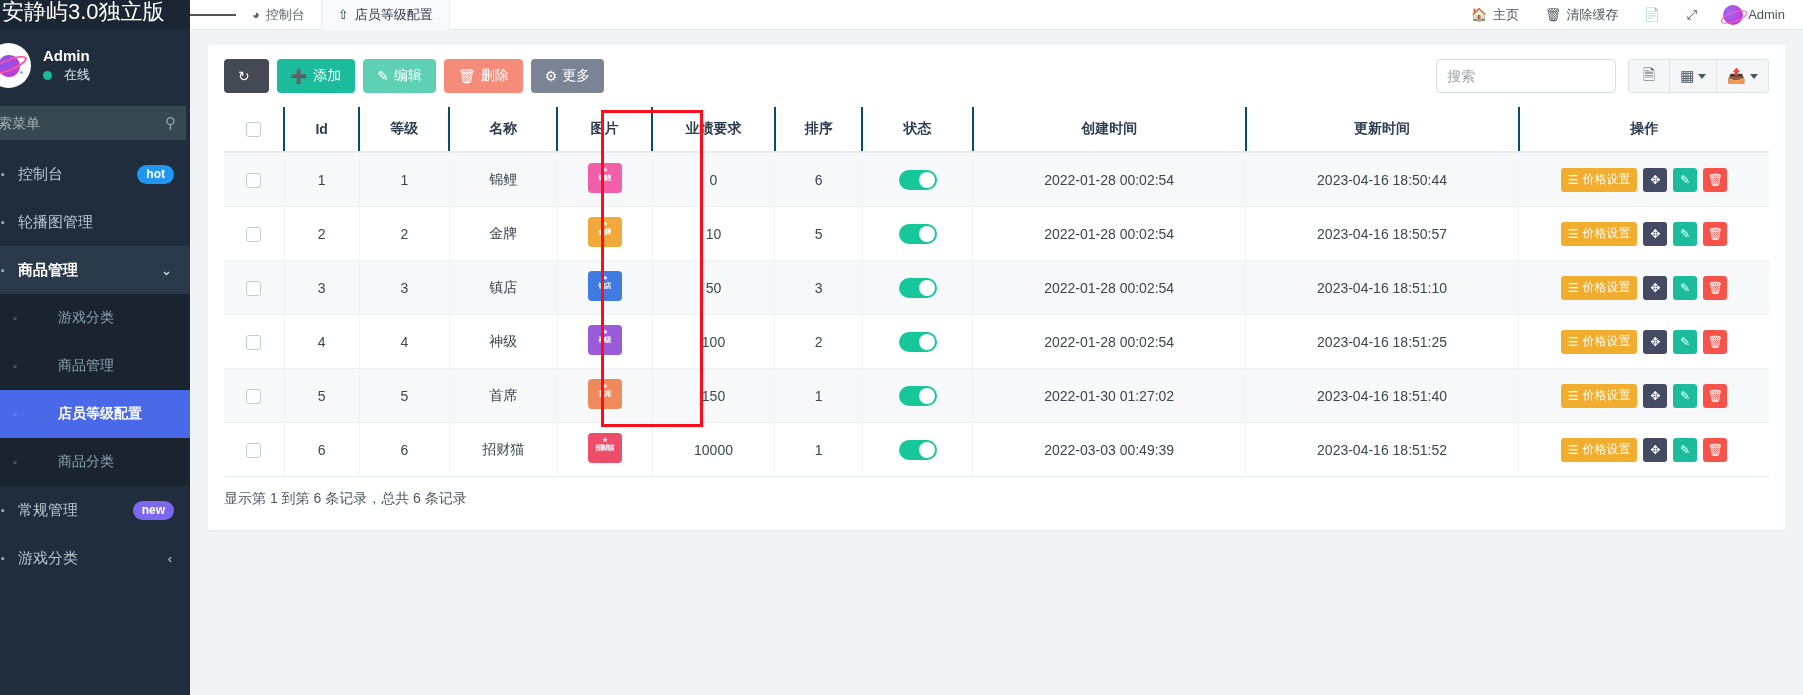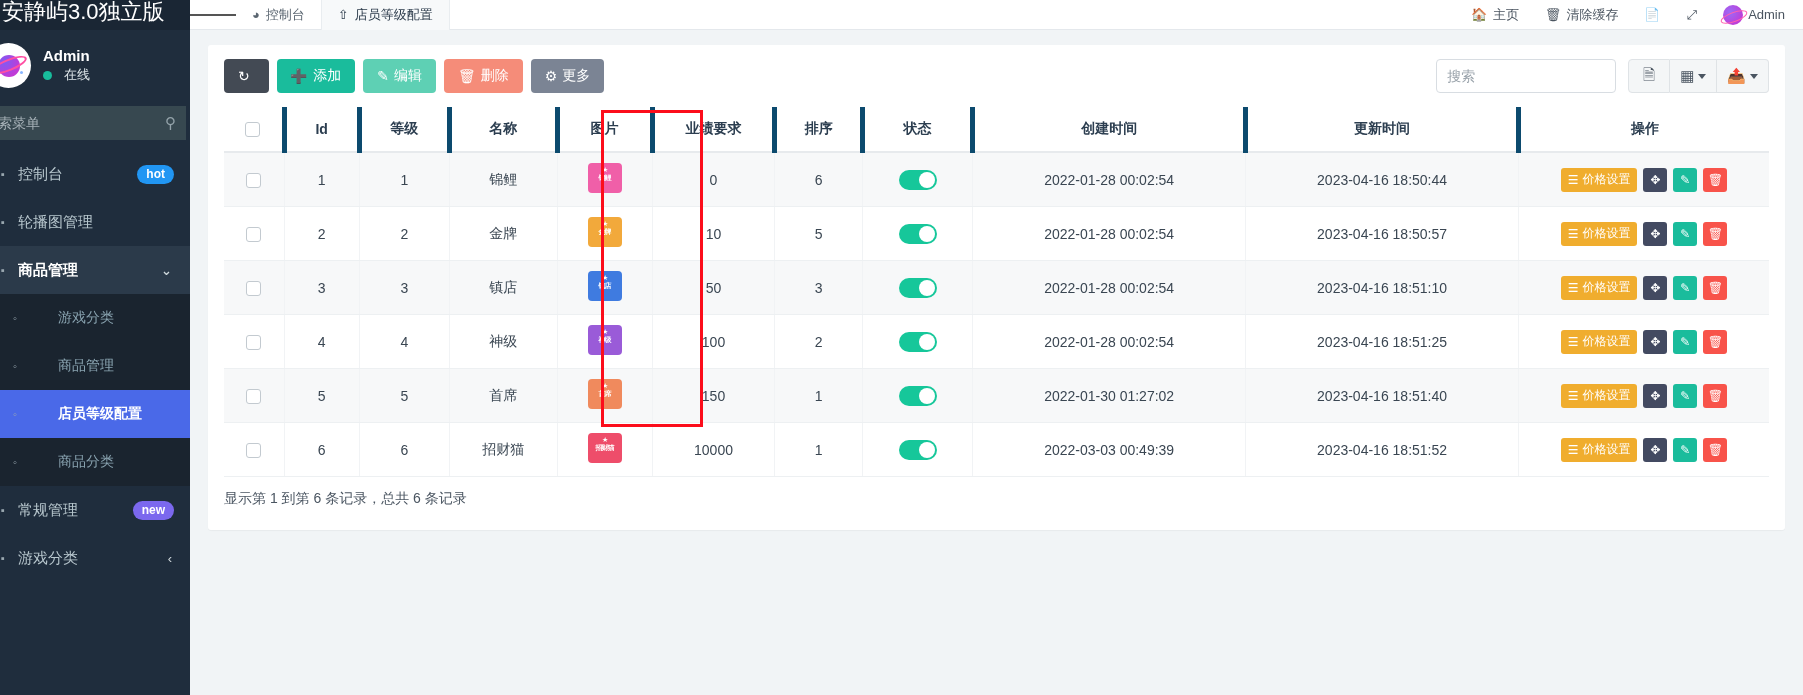--- a/index.html
+++ b/index.html
@@ -167,21 +167,21 @@
   }
   .icon-btn:first-child { border-radius:4px 0 0 4px;}
   .icon-btn:last-child  { border-radius:0 4px 4px 0;}
   .icon-btn + .icon-btn { border-left:none; }
   .caret { border-left:4px solid transparent; border-right:4px solid transparent; border-top:5px solid #4a5561; display:inline-block;}
 
   
   table { width:100%; border-collapse: collapse; margin-top: 14px; table-layout: fixed;}
   thead th {
     font-size:14px; color:#2c3e50; font-weight:bold; text-align:center;
-    padding: 13px 4px; border-bottom:2px solid #e7eaed; border-right:5px solid #0c4a6e;
+    padding: 13px 4px; border-bottom:2px solid #e7eaed; border-right:2px solid #0c4a6e;
     background:#fff;
   }
   thead th:last-child { border-right:none; }
   tbody td {
     text-align:center; font-size:14px; color:#3a4652; padding: 10px 4px;
     border-bottom:1px solid #edf0f2; border-right:1px solid #f1f3f5; height:46px;
   }
   tbody td:last-child { border-right:none; }
   tbody tr:nth-child(odd)  { background:#f7f8f9; }
   tbody tr:nth-child(even) { background:#ffffff; }

